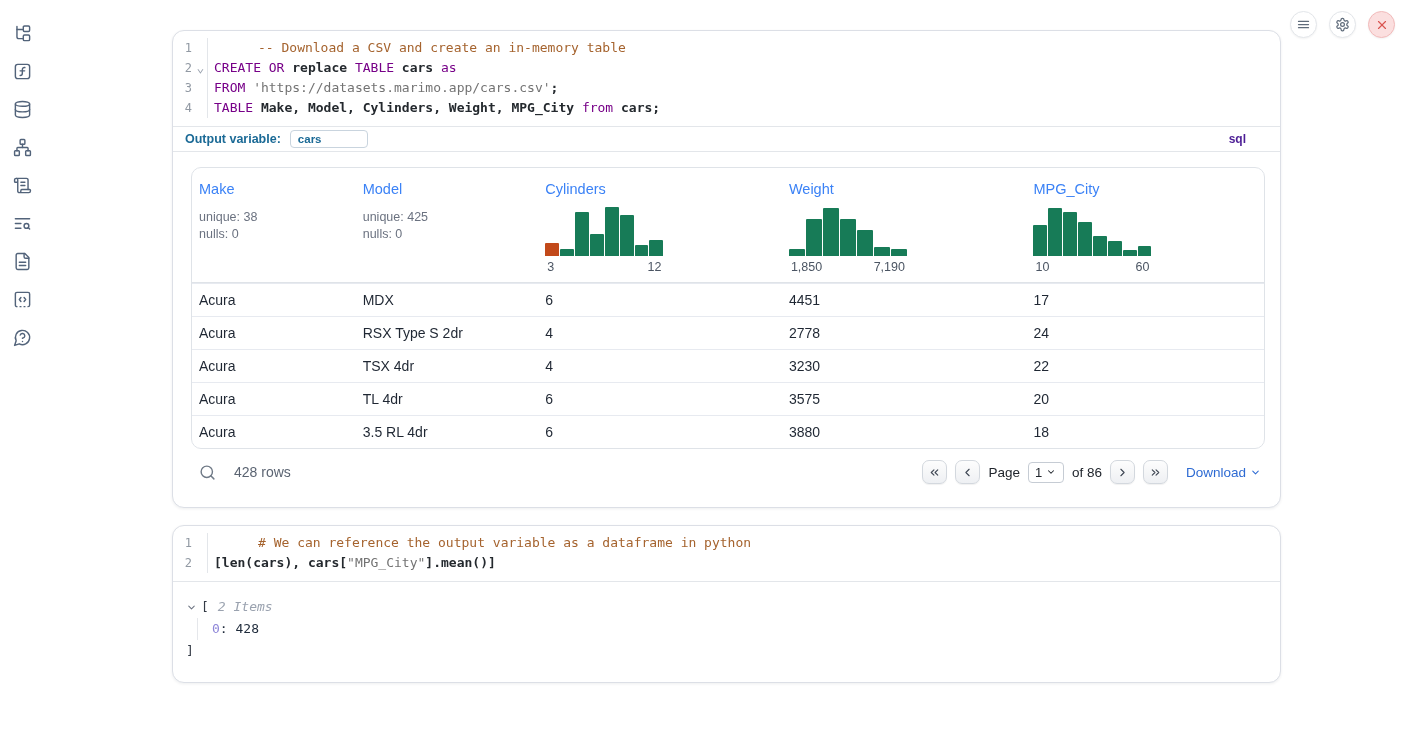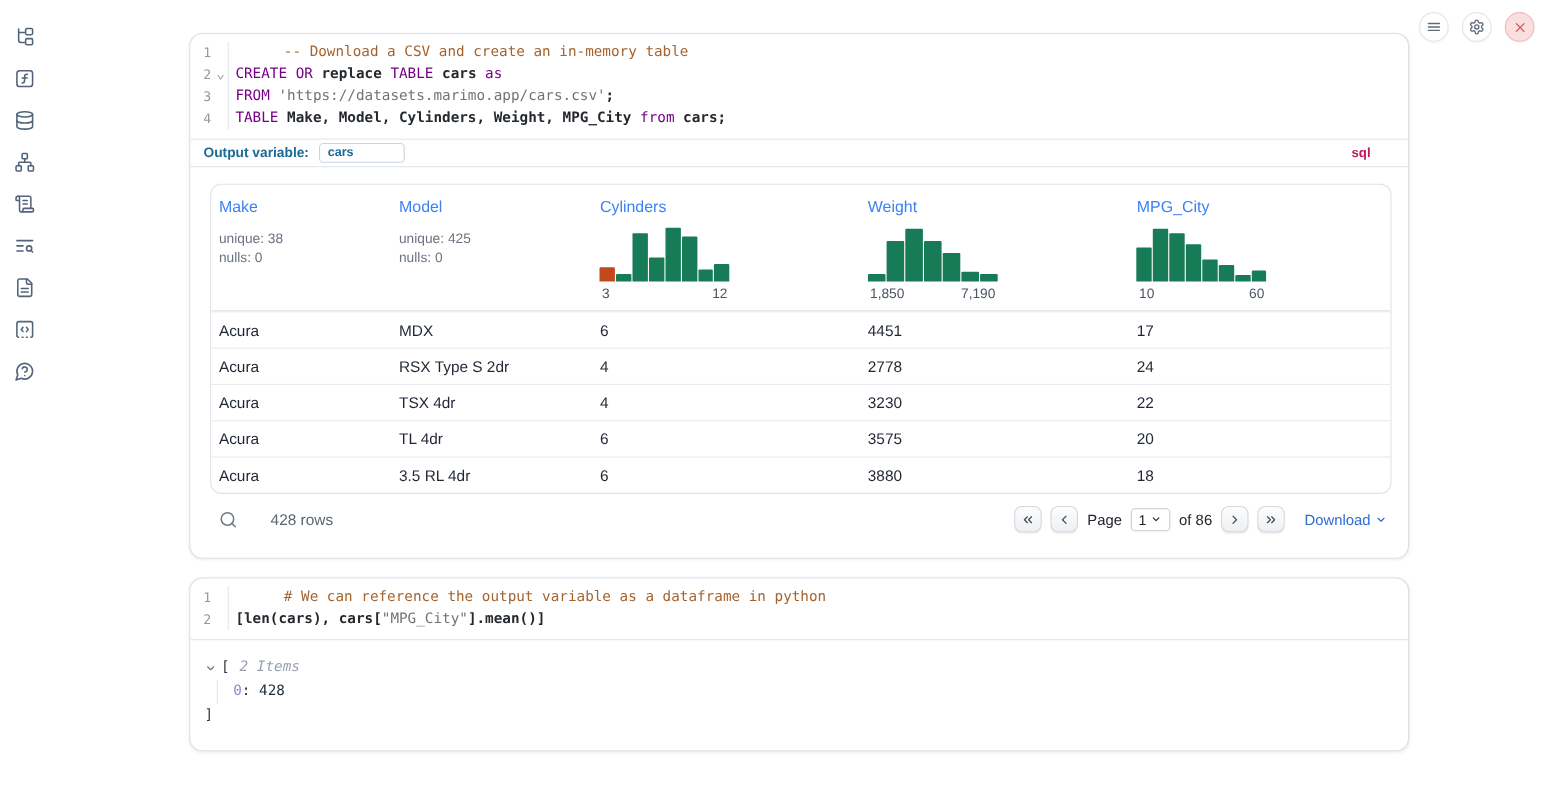--- a/index.html
+++ b/index.html
@@ -67,41 +67,41 @@
     border-top:1px solid #e3e6ea; border-bottom:1px solid #e3e6ea;
     height:26px; display:flex; align-items:center; padding:0 34px 0 12px;
   }
   .outvar-label { color:#1b6a96; font-weight:bold; font-size:12.5px; }
   .outvar-input {
     margin-left:9px; width:78px; height:18px;
     border:1px solid #c9d4de; border-radius:4px;
     font-size:11.5px; font-weight:bold; color:#1b6a96; padding:0 7px;
     font-family:"Liberation Sans", sans-serif; outline:none;
   }
-  .lang-badge { margin-left:auto; color:#be185d; font-weight:bold; font-size:12px; }
+  .lang-badge { margin-left:auto; color:#4c1d95; font-weight:bold; font-size:12px; }
 
   
   .output-area { padding:15px 17px 18px 18px; }
   .table-card { width:1074px; border:1px solid #dfe3e8; border-radius:10px; overflow:hidden; }
   .t-header { display:flex; border-bottom:1px solid #dfe3e8; padding:13px 0 8px; min-height:112px; }
   .t-col { padding-left:7px; }
   .c0 { width:164px; } .c1 { width:183px; } .c2 { width:244px; } .c3 { width:245px; } .c4 { width:238px; }
   .col-name { font-size:14.5px; color:#3b82f6; margin-bottom:12px; }
   .col-stats { font-size:12.5px; color:#6b7280; line-height:16.5px; }
   .hist { width:118px; margin-top:-5px; }
   .hist .bars { height:52px; display:flex; align-items:flex-end; gap:1px; }
   .hist-bar { flex:1; border-radius:1px 1px 0 0; }
   .hist .axis { display:flex; justify-content:space-between; font-size:12.5px; color:#4b5563; margin-top:4px; padding:0 2px; }
 
   .t-row { display:flex; height:33px; align-items:center; border-top:1px solid #e7eaf0; font-size:14px; color:#1f2733; }
   .t-row:first-of-type { border-top:none; }
   .t-cell { padding-left:7px; }
 
   
-  .t-footer { margin-top:6px; height:34px; display:flex; align-items:center; padding:0 2px 0 8px;gap:12px; }
+  .t-footer { margin-top:6px; height:34px; display:flex; align-items:center; padding:0 2px 0 8px; }
   .search-btn { color:#707a87; background:none; border:none; cursor:pointer; margin-right:18px; }
   .row-count { font-size:14px; color:#5b6472; }
   .pager { margin-left:auto; display:flex; align-items:center; gap:8px; }
   .page-btn {
     width:25px; height:24px; border-radius:7px;
     border:1px solid #d3d8de; background:linear-gradient(#fdfdfd,#eef0f3);
     color:#3f4754; display:flex; align-items:center; justify-content:center;
     box-shadow:0 1px 1px rgba(0,0,0,.06); cursor:pointer;
   }
   .page-label, .of-label { font-size:13.5px; color:#21262d; }

